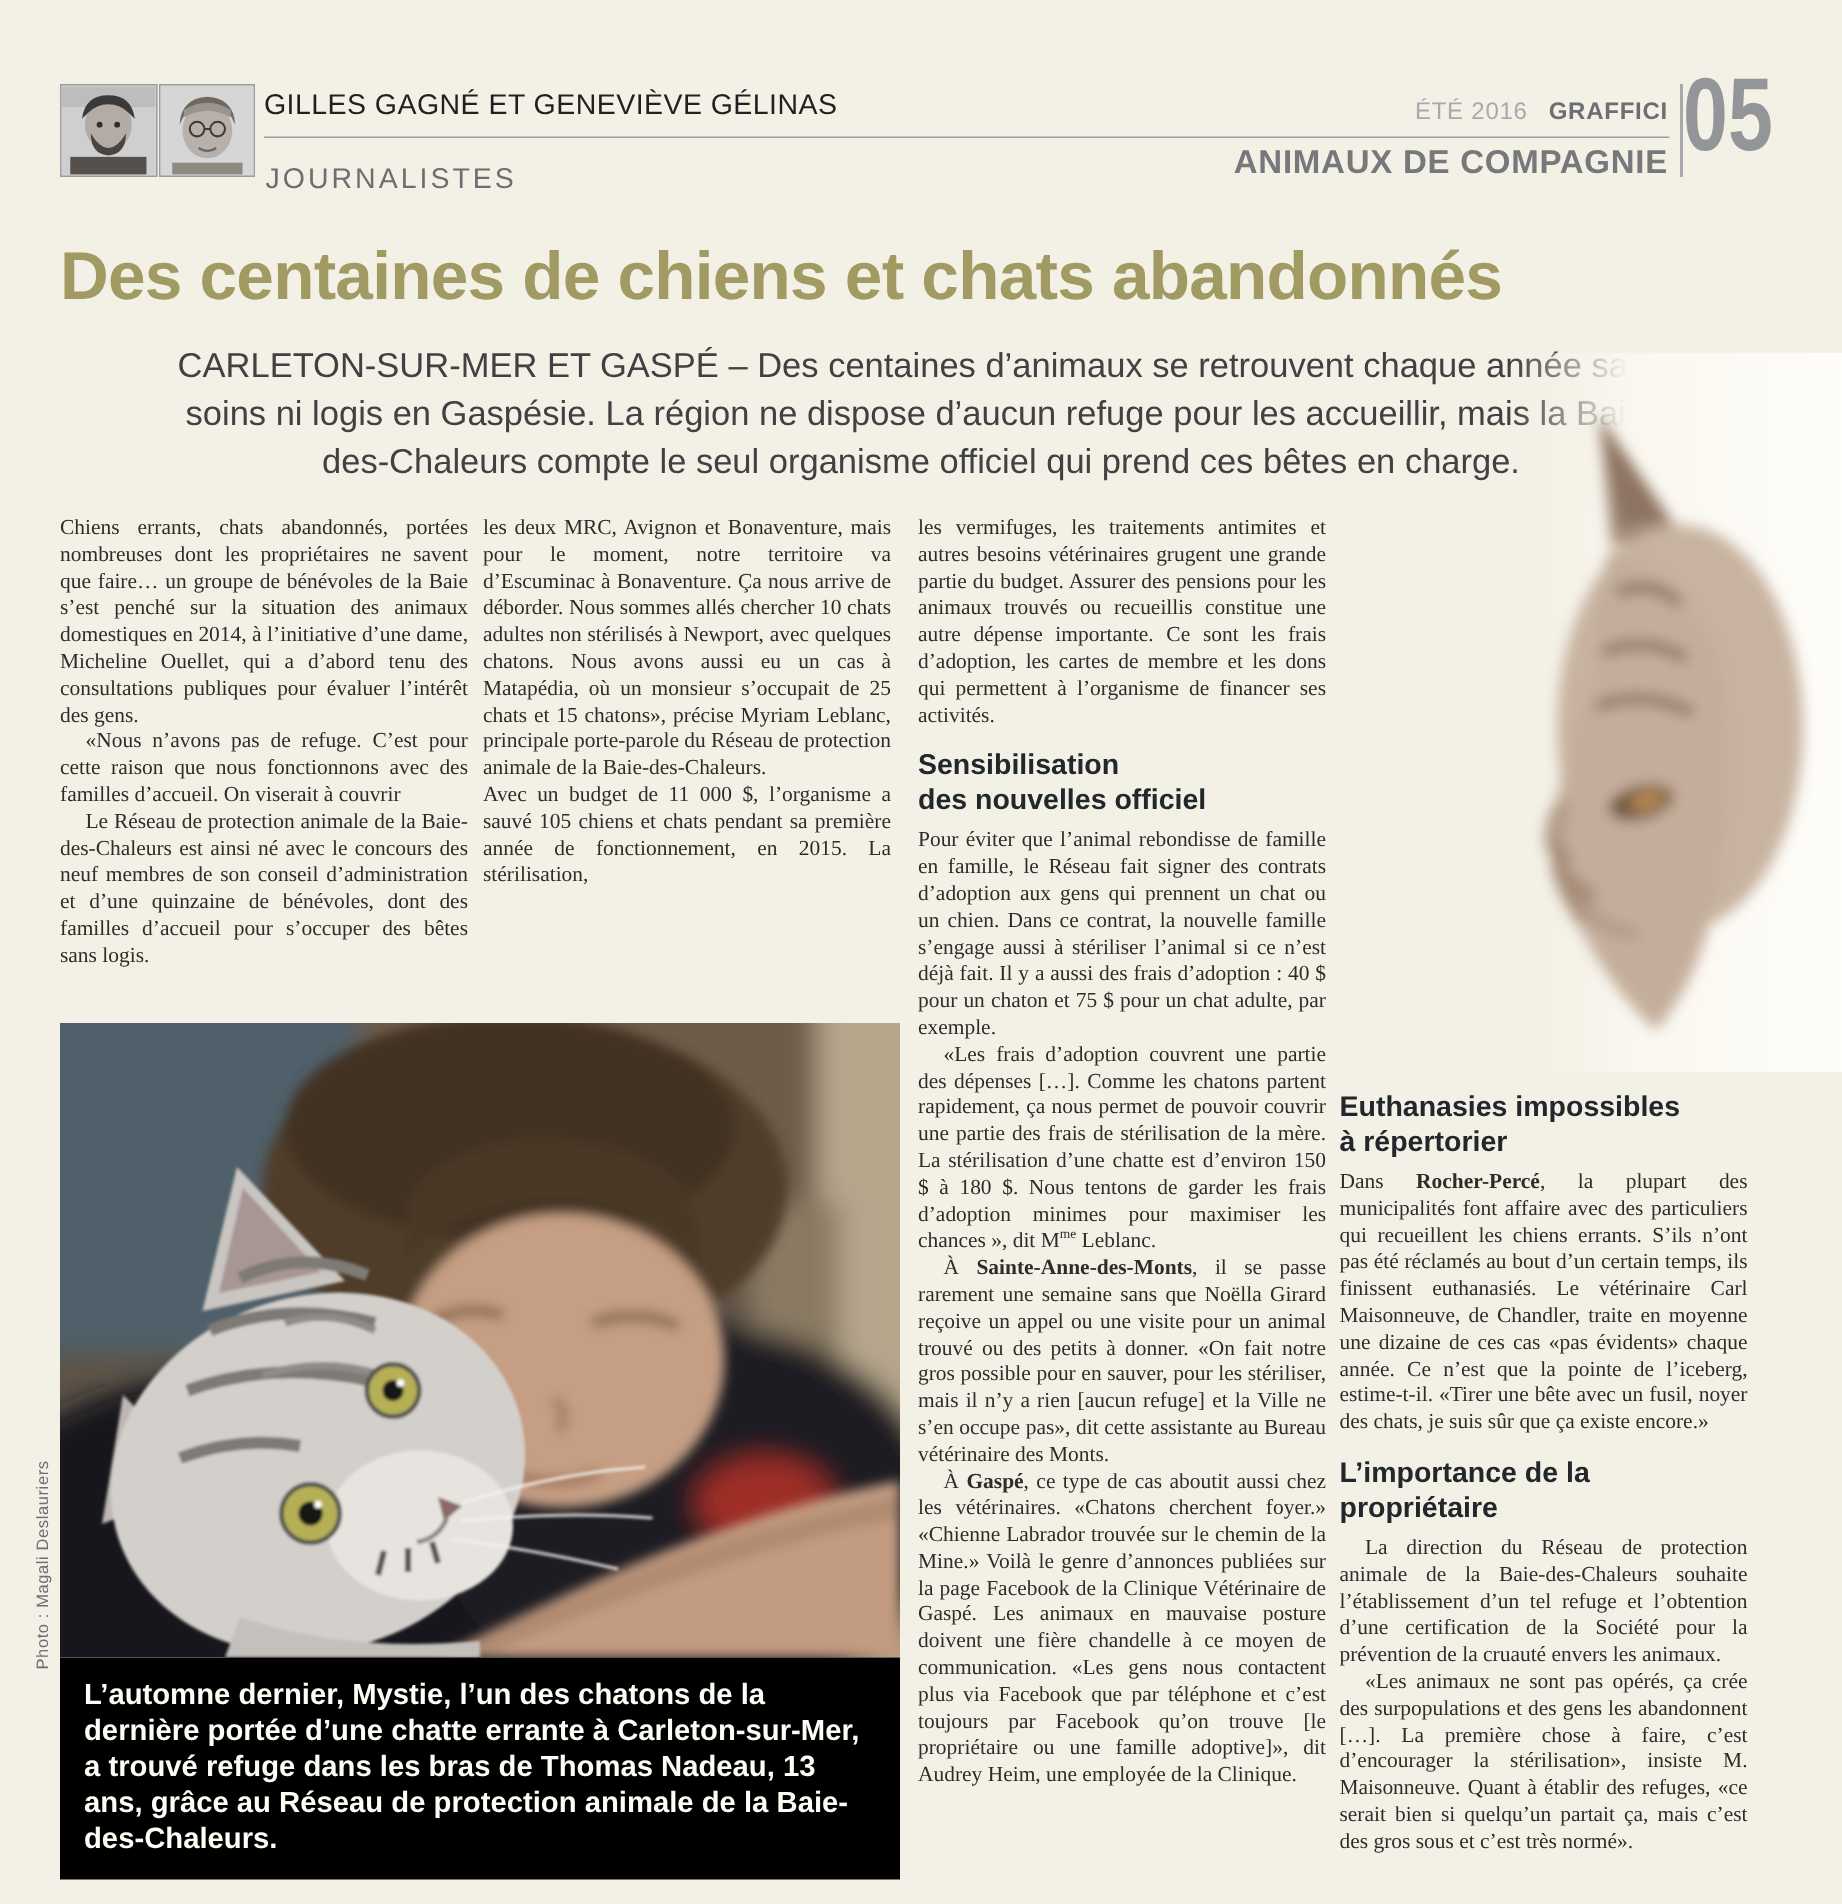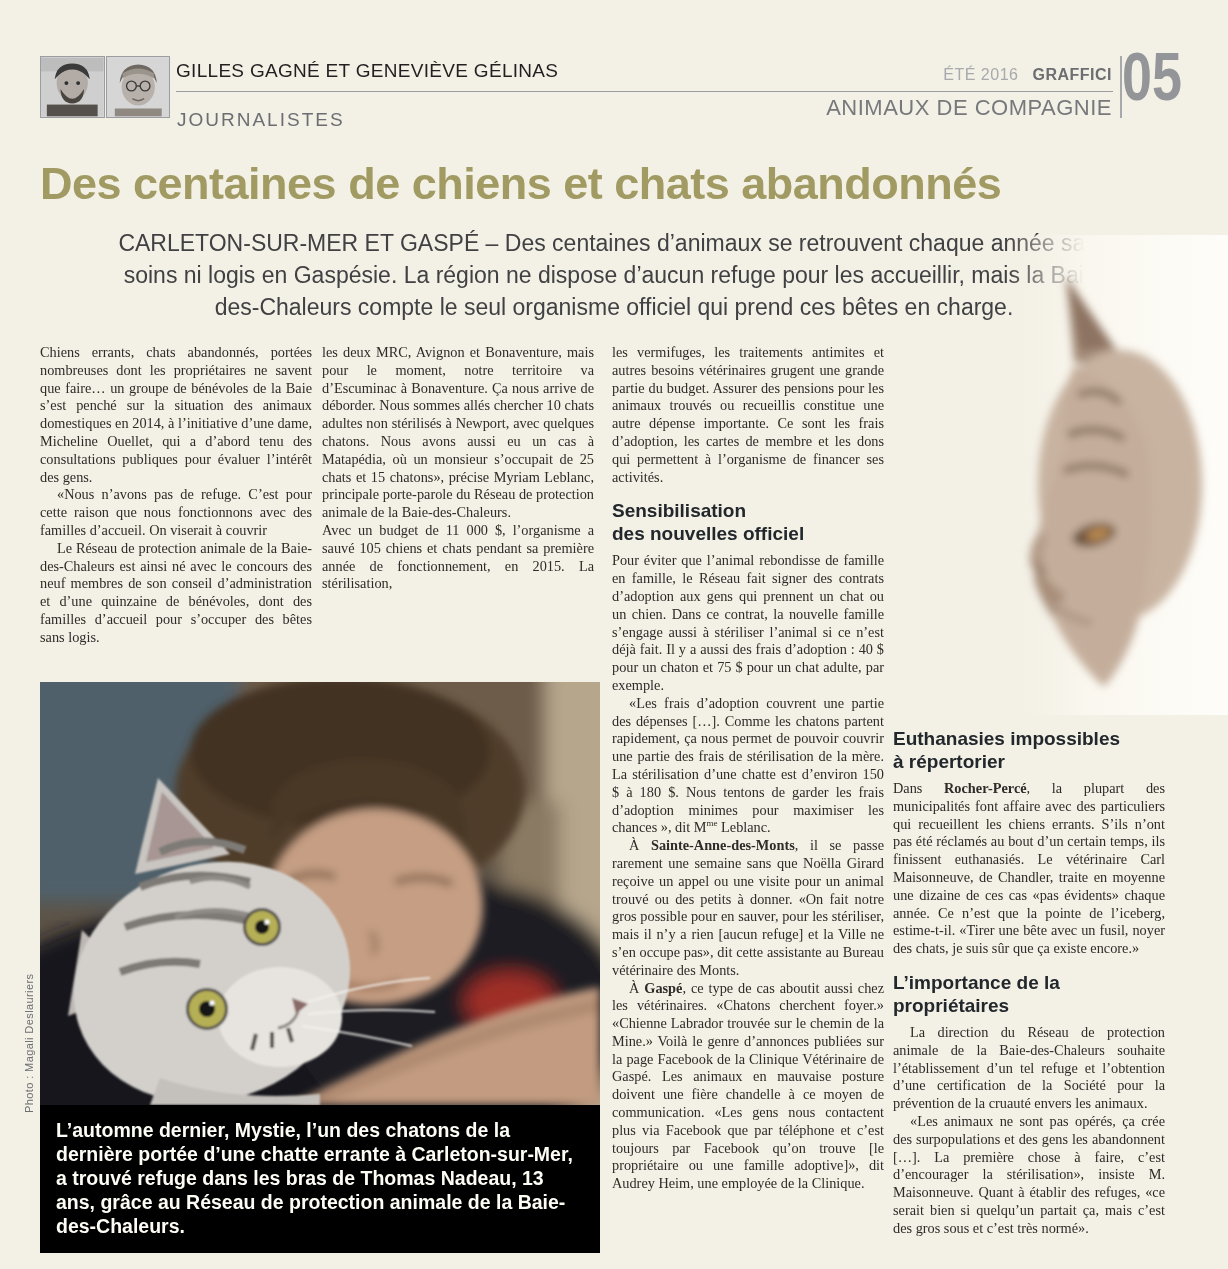--- a/index.html
+++ b/index.html
@@ -12,21 +12,21 @@
   .abs{position:absolute;}
 
   
   .byline-photos{left:40px;top:56px;width:130px;height:61px;display:flex;}
   .byline-photos svg{border:1px solid #9b9da0;background:#d8d8d8;}
   .authors{left:176px;top:60px;font-size:19px;font-weight:400;color:#231f20;letter-spacing:.3px;}
   .header-rule{left:176px;top:91px;width:937px;height:1px;background:#9b9da0;}
   .role{left:177px;top:97px;font-size:19px;color:#6d6e71;letter-spacing:2px;margin-top:12px;}
   .issue-line{left:700px;top:66px;width:412px;text-align:right;font-size:16px;color:#a7a9ac;letter-spacing:.5px;}
   .issue-line b{color:#6d6e71;margin-left:14px;letter-spacing:.5px;}
-  .section{left:500px;top:95px;width:612px;text-align:right;font-size:22px;font-weight:400;color:#77787b;letter-spacing:.5px;}
+  .section{left:500px;top:95px;width:612px;text-align:right;font-size:22px;font-weight:700;color:#77787b;letter-spacing:.5px;}
   .pageno-bar{left:1120px;top:56px;width:2px;height:62px;background:#a7a9ac;}
   .pageno{left:1122px;top:42px;font-size:69px;line-height:69px;font-weight:700;color:#939598;transform:scaleX(.78);transform-origin:0 0;}
 
   
   .headline{left:40px;top:158px;width:1125px;
     font-size:45px;font-weight:700;color:#a19b63;letter-spacing:-.5px;}
   .lede{left:114px;top:227px;width:1000px;text-align:center;
     font-size:23px;line-height:32px;color:#414042;}
 
   
@@ -105,21 +105,21 @@
   <p>Pour éviter que l’animal rebondisse de famille en famille, le Réseau fait signer des contrats d’adoption aux gens qui prennent un chat ou un chien. Dans ce contrat, la nouvelle famille s’engage aussi à stériliser l’animal si ce n’est déjà fait. Il y a aussi des frais d’adoption : 40 $ pour un chaton et 75 $ pour un chat adulte, par exemple.</p>
   <p class="indent">«Les frais d’adoption couvrent une partie des dépenses […]. Comme les chatons partent rapidement, ça nous permet de pouvoir couvrir une partie des frais de stérilisation de la mère. La stérilisation d’une chatte est d’environ 150 $ à 180 $. Nous tentons de garder les frais d’adoption minimes pour maximiser les chances », dit M<sup>me</sup> Leblanc.</p>
   <p class="indent">À <b>Sainte-Anne-des-Monts</b>, il se passe rarement une semaine sans que Noëlla Girard reçoive un appel ou une visite pour un animal trouvé ou des petits à donner. «On fait notre gros possible pour en sauver, pour les stériliser, mais il n’y a rien [aucun refuge] et la Ville ne s’en occupe pas», dit cette assistante au Bureau vétérinaire des Monts.</p>
   <p class="indent">À <b>Gaspé</b>, ce type de cas aboutit aussi chez les vétérinaires. «Chatons cherchent foyer.» «Chienne Labrador trouvée sur le chemin de la Mine.» Voilà le genre d’annonces publiées sur la page Facebook de la Clinique Vétérinaire de Gaspé. Les animaux en mauvaise posture doivent une fière chandelle à ce moyen de communication. «Les gens nous contactent plus via Facebook que par téléphone et c’est toujours par Facebook qu’on trouve [le propriétaire ou une famille adoptive]», dit Audrey Heim, une employée de la Clinique.</p>
 </div>
 
 <div class="abs col col4">
   <h2 class="subhead" style="margin-top:0">Euthanasies impossibles
 à répertorier</h2>
   <p>Dans <b>Rocher-Percé</b>, la plupart des municipalités font affaire avec des particuliers qui recueillent les chiens errants. S’ils n’ont pas été réclamés au bout d’un certain temps, ils finissent euthanasiés. Le vétérinaire Carl Maisonneuve, de Chandler, traite en moyenne une dizaine de ces cas «pas évidents» chaque année. Ce n’est que la pointe de l’iceberg, estime-t-il. «Tirer une bête avec un fusil, noyer des chats, je suis sûr que ça existe encore.»</p>
-  <h2 class="subhead">L’importance de la propriétaires</h2>
+  <h2 class="subhead">L’importance de la propriétaire</h2>
   <p class="indent">La direction du Réseau de protection animale de la Baie-des-Chaleurs souhaite l’établissement d’un tel refuge et l’obtention d’une certification de la Société pour la prévention de la cruauté envers les animaux.</p>
   <p class="indent">«Les animaux ne sont pas opérés, ça crée des surpopulations et des gens les abandonnent […]. La première chose à faire, c’est d’encourager la stérilisation», insiste M. Maisonneuve. Quant à établir des refuges, «ce serait bien si quelqu’un partait ça, mais c’est des gros sous et c’est très normé».</p>
 </div>
 
 <div class="abs corner-photo">
   <svg width="220" height="480" viewBox="0 0 220 480">
     <defs>
       <linearGradient id="fadeL" x1="0" y1="0" x2="1" y2="0">
         <stop offset="0" stop-color="#f3f0e6" stop-opacity="0"></stop>
         <stop offset=".35" stop-color="#faf7ef"></stop>

